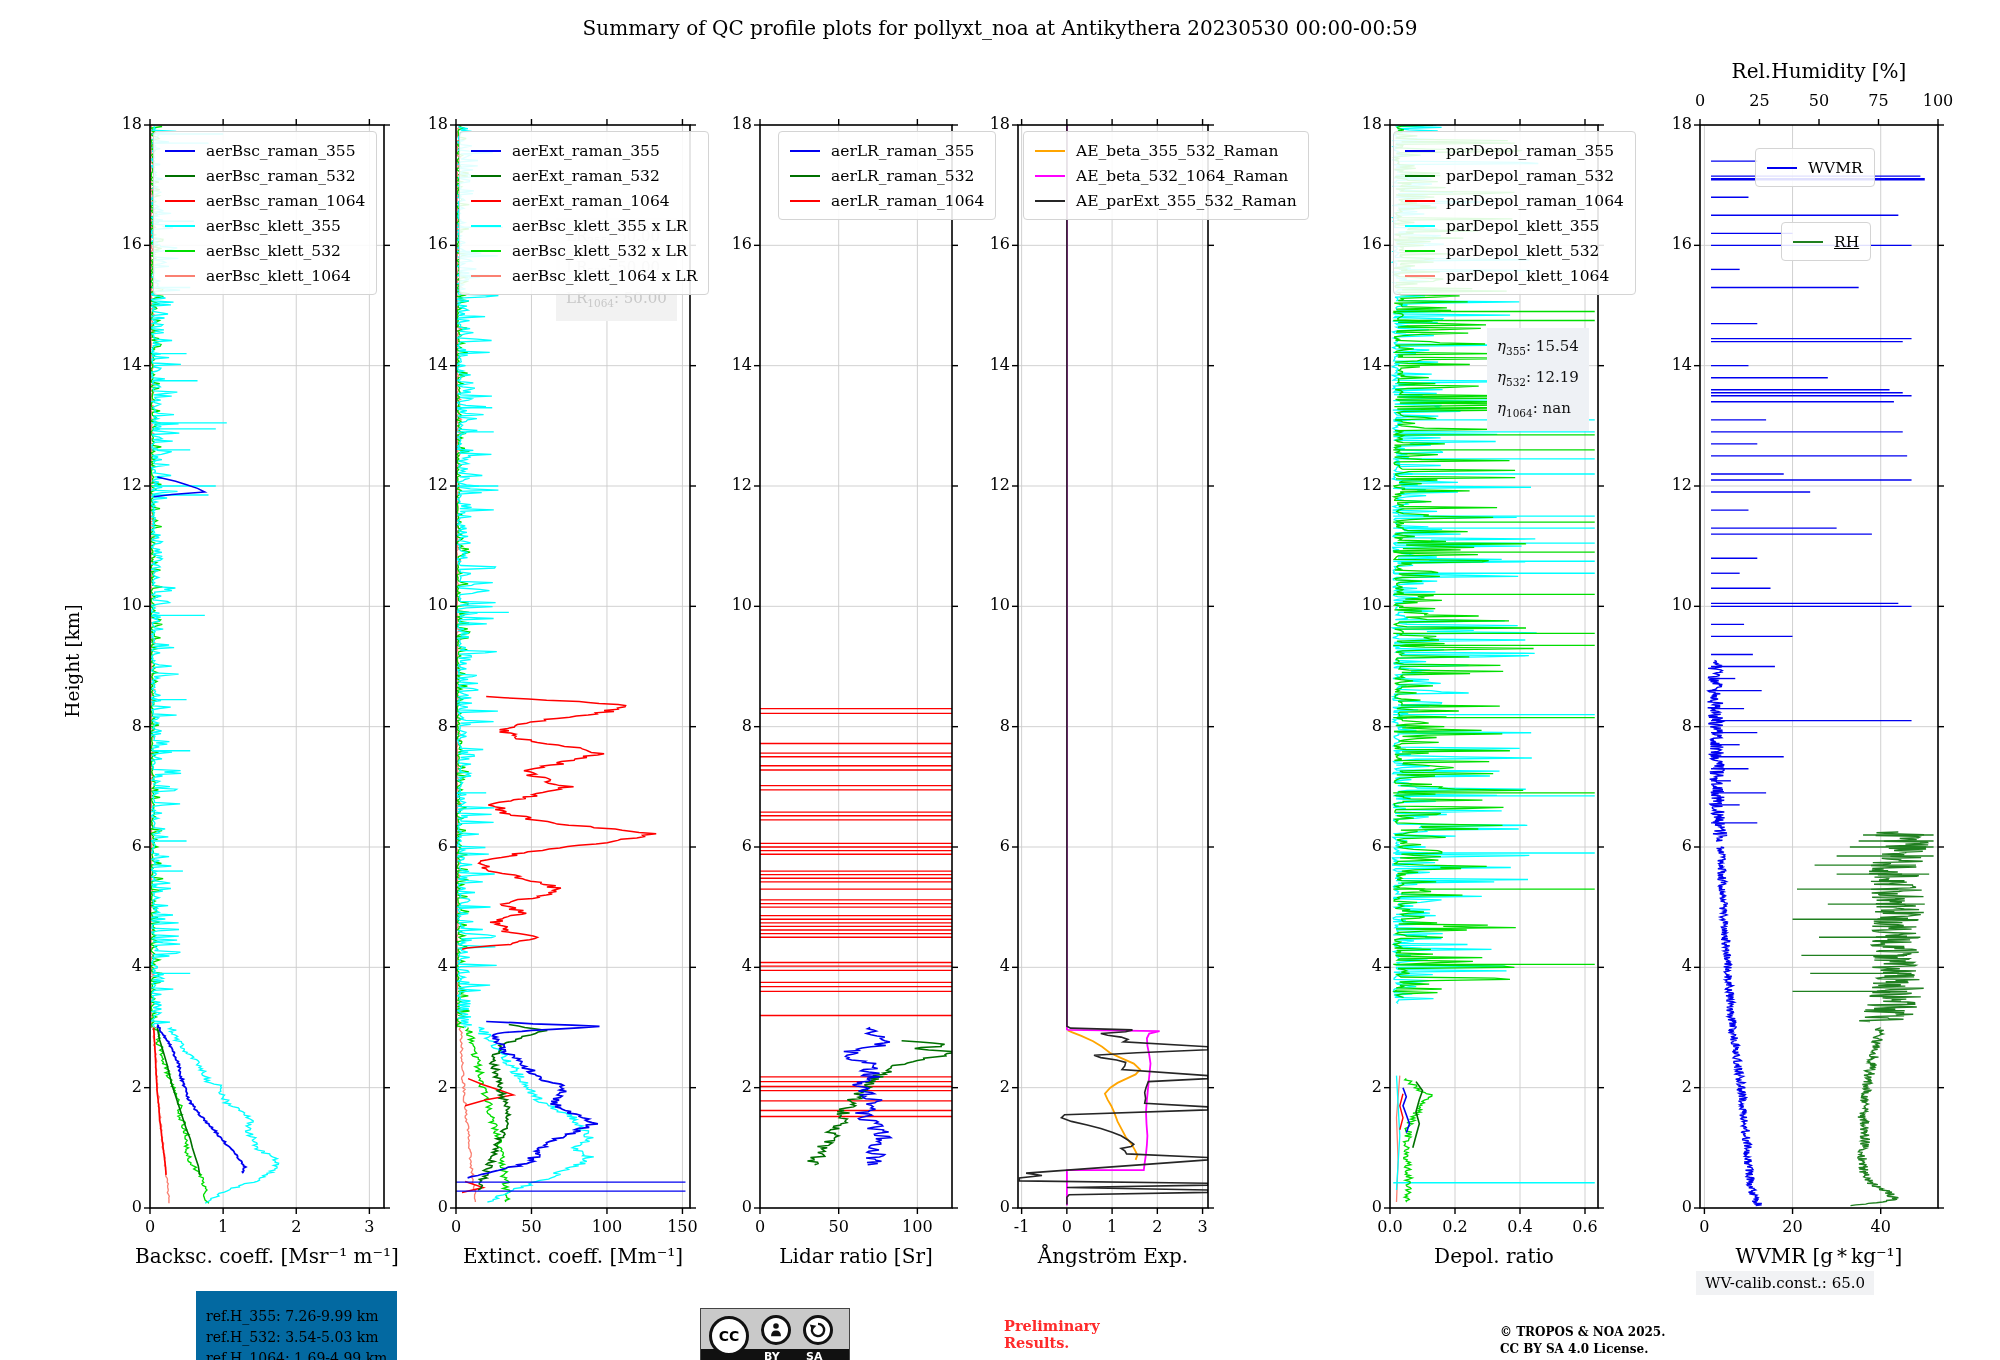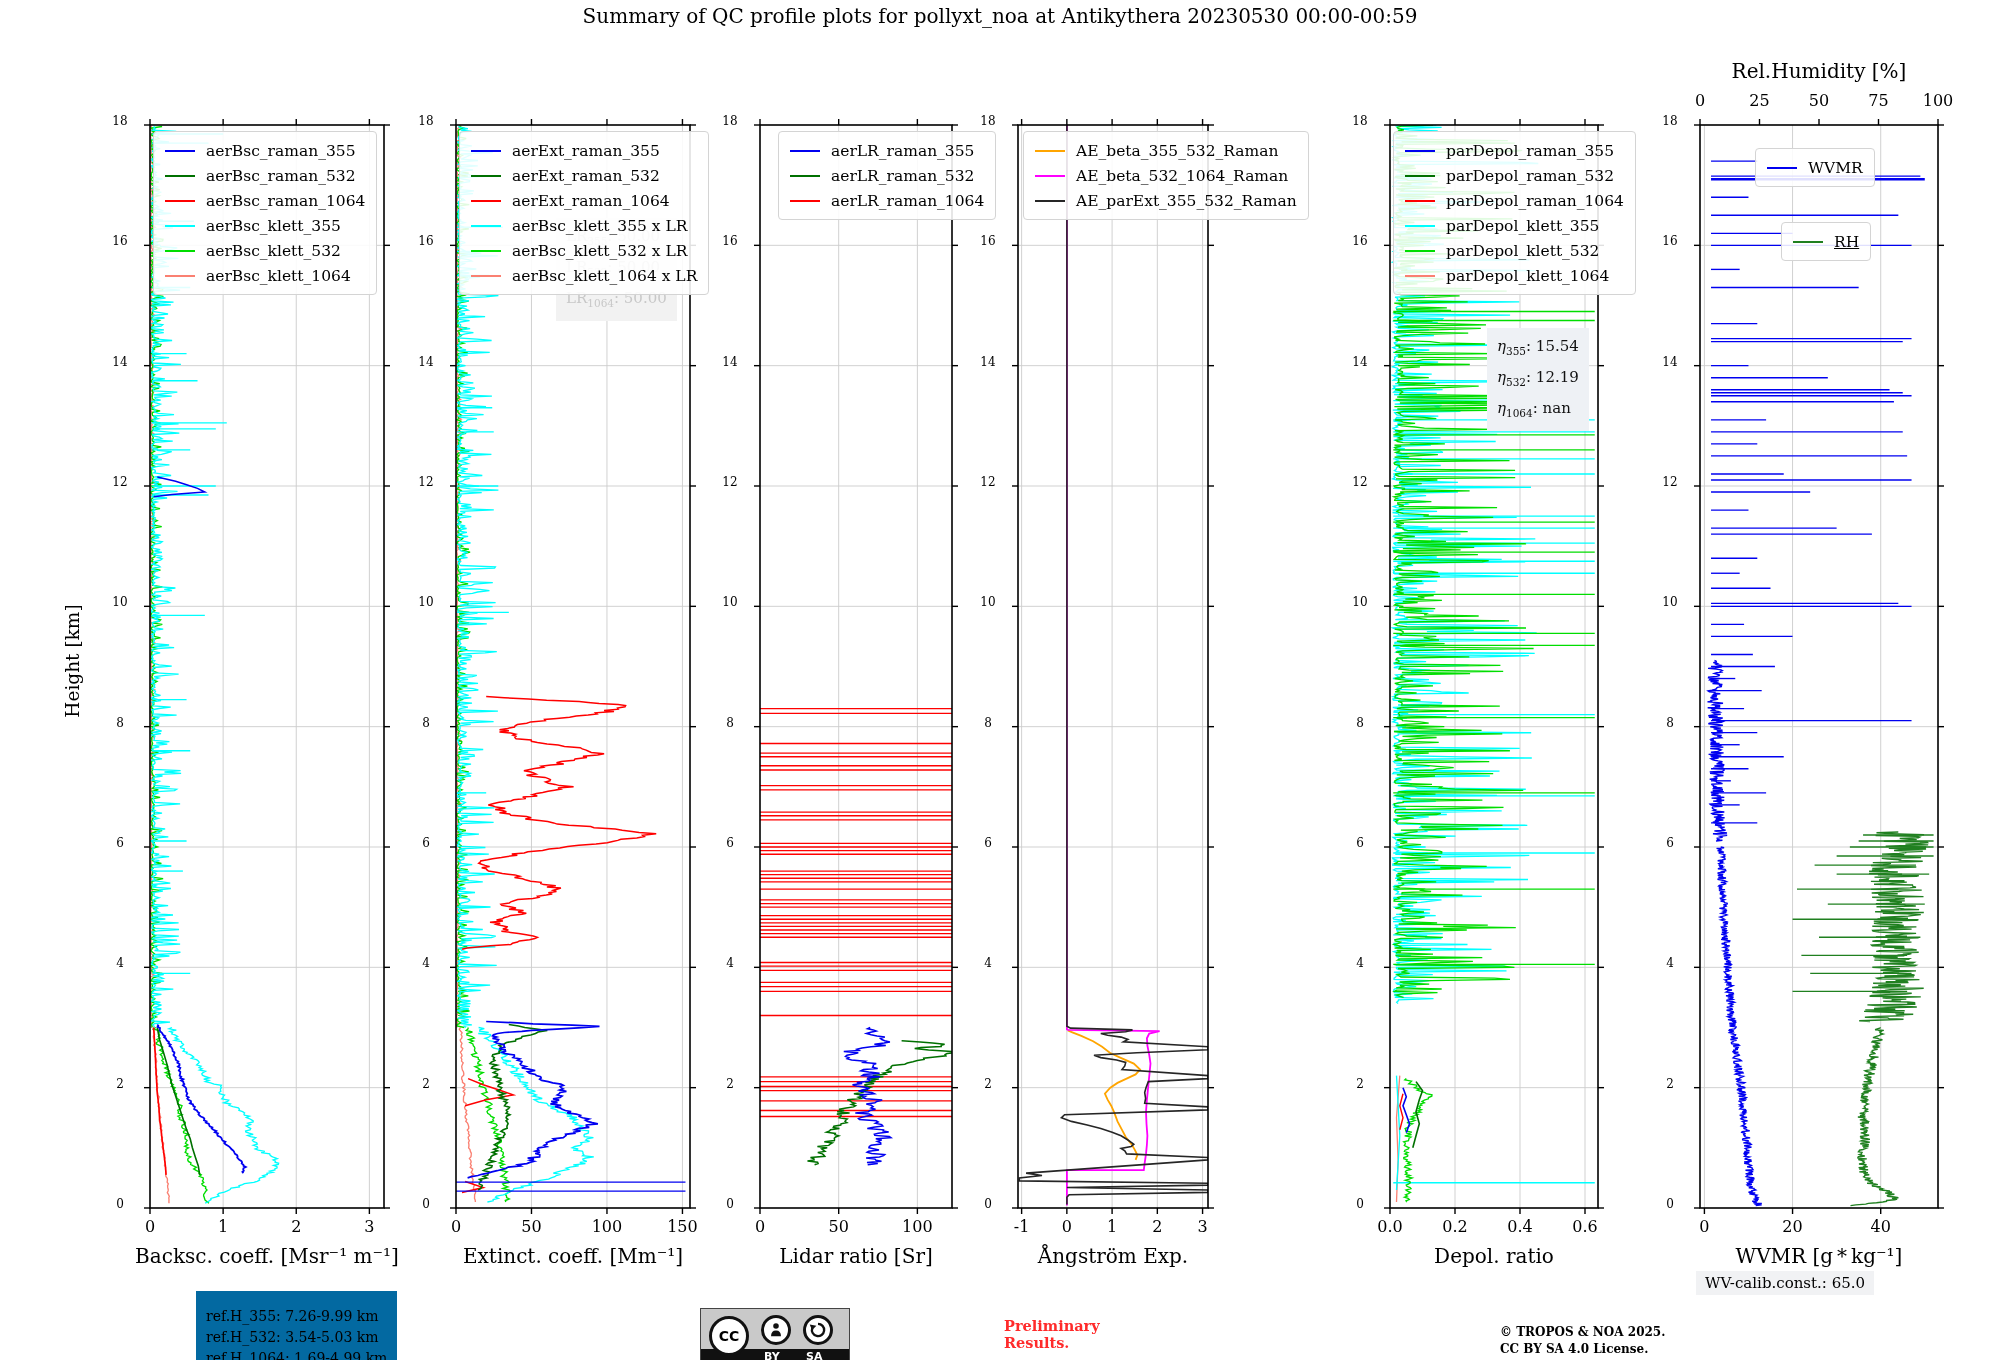--- a/index.html
+++ b/index.html
@@ -1,23 +1,23 @@
 <!DOCTYPE html>
 <html><head>
 <meta charset="utf-8">
 <style>
   html,body{margin:0;padding:0;background:#ffffff;}
   .figure{position:relative;width:2000px;height:1360px;background:#ffffff;
     font-family:"DejaVu Serif","Liberation Serif",serif;color:#000;overflow:hidden;}
-  .fig-title{position:absolute;top:4px;left:0;width:2000px;text-align:center;font-size:20px;}
+  .fig-title{position:absolute;top:16px;left:0;width:2000px;text-align:center;font-size:20px;}
   .height-label{position:absolute;left:0px;top:648px;width:150px;height:26px;
     transform:rotate(-90deg);transform-origin:center;font-size:18.5px;text-align:center;}
   .panel{position:absolute;}
   .xticklab{position:absolute;width:60px;text-align:center;font-size:16px;}
-  .yticklab{position:absolute;width:44px;text-align:center;font-size:12px;}
+  .yticklab{position:absolute;width:44px;text-align:right;font-size:16px;}
   .axlabel{position:absolute;width:320px;text-align:center;font-size:20px;white-space:nowrap;}
   .legend{position:absolute;background:rgba(255,255,255,0.88);border:1px solid #d4d4d4;
     border-radius:4px;padding:6px 11px;white-space:nowrap;z-index:5;}
   .lgrow{display:flex;align-items:center;height:25px;}
   .lgsw{display:inline-block;width:30px;border-top:2.6px solid #000;margin-right:11px;}
   .lglab{font-size:15.5px;}
   .annbox{position:absolute;padding:5px 10px;font-size:15px;line-height:26px;white-space:nowrap;z-index:2;}
   sub{font-size:0.7em;}
   .refh-box{position:absolute;left:196px;top:1291px;background:#0369a1;padding:15px 10px;
     font-size:14px;line-height:21px;}

